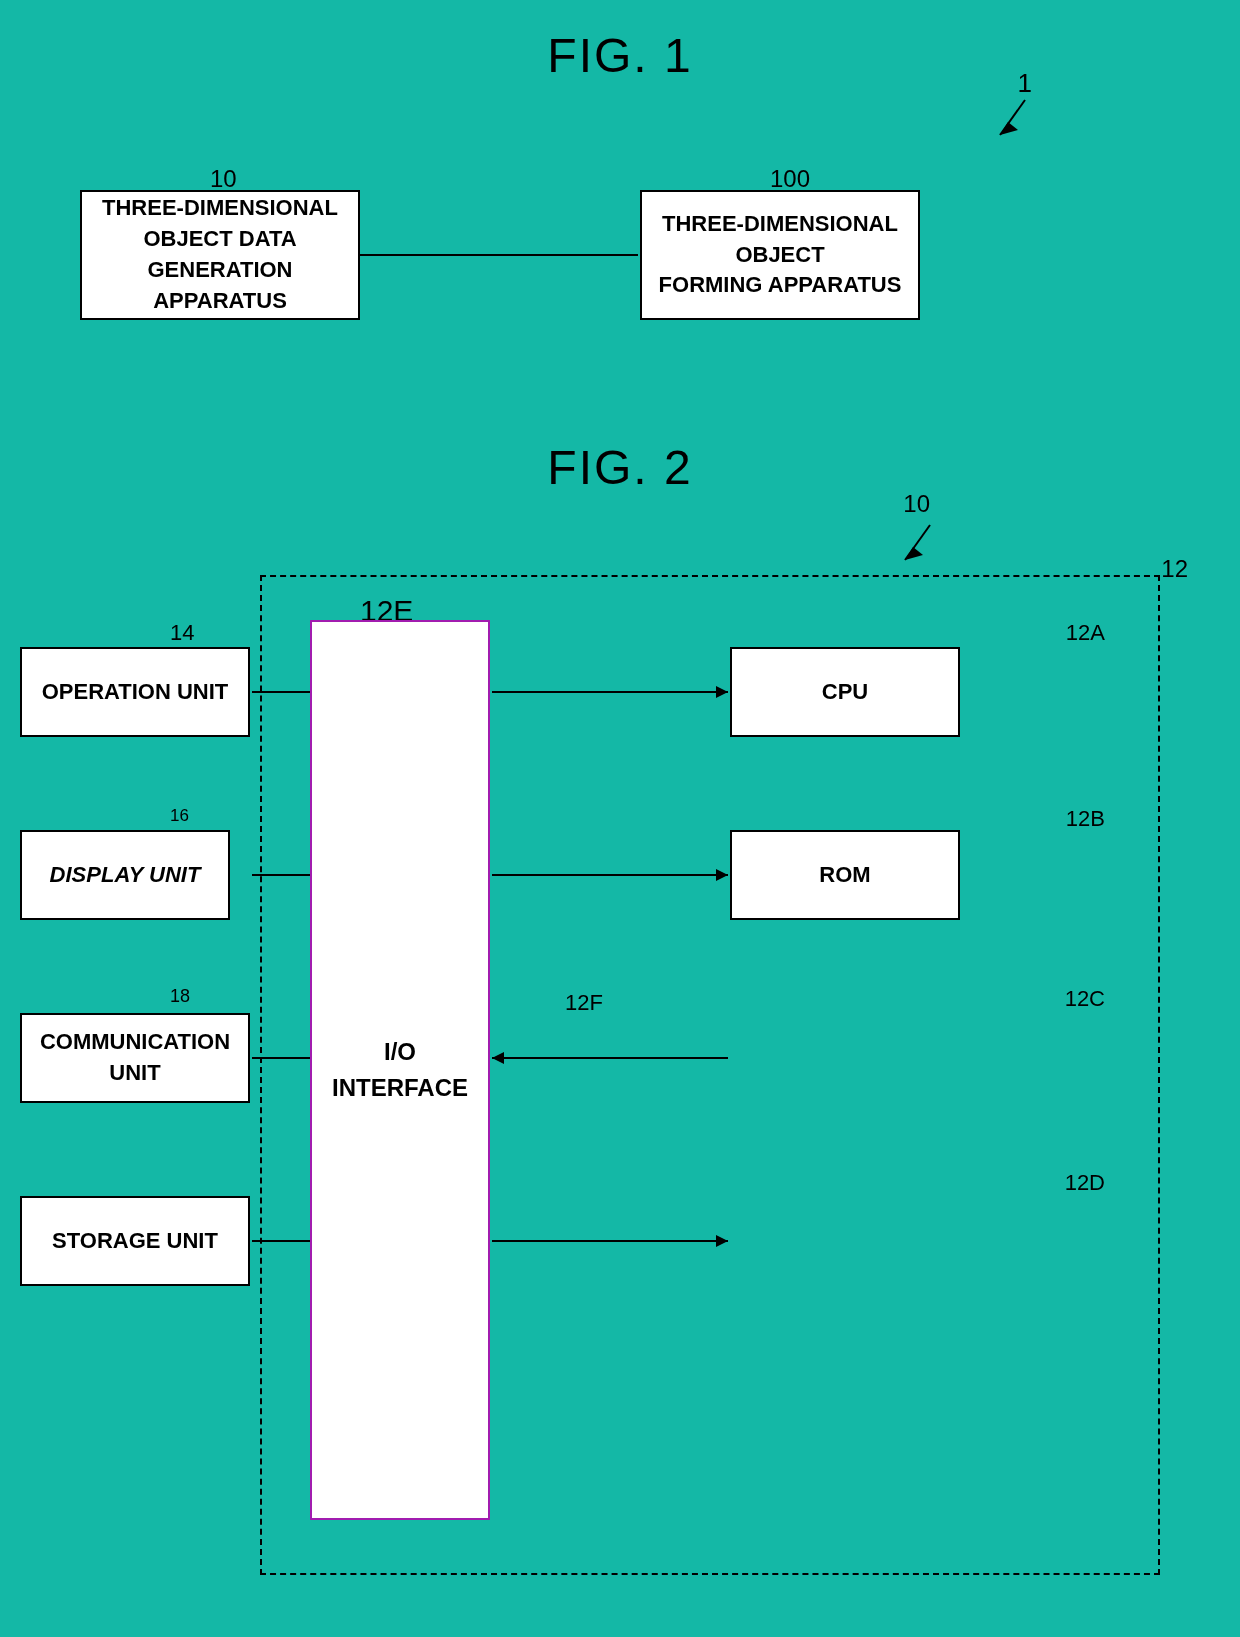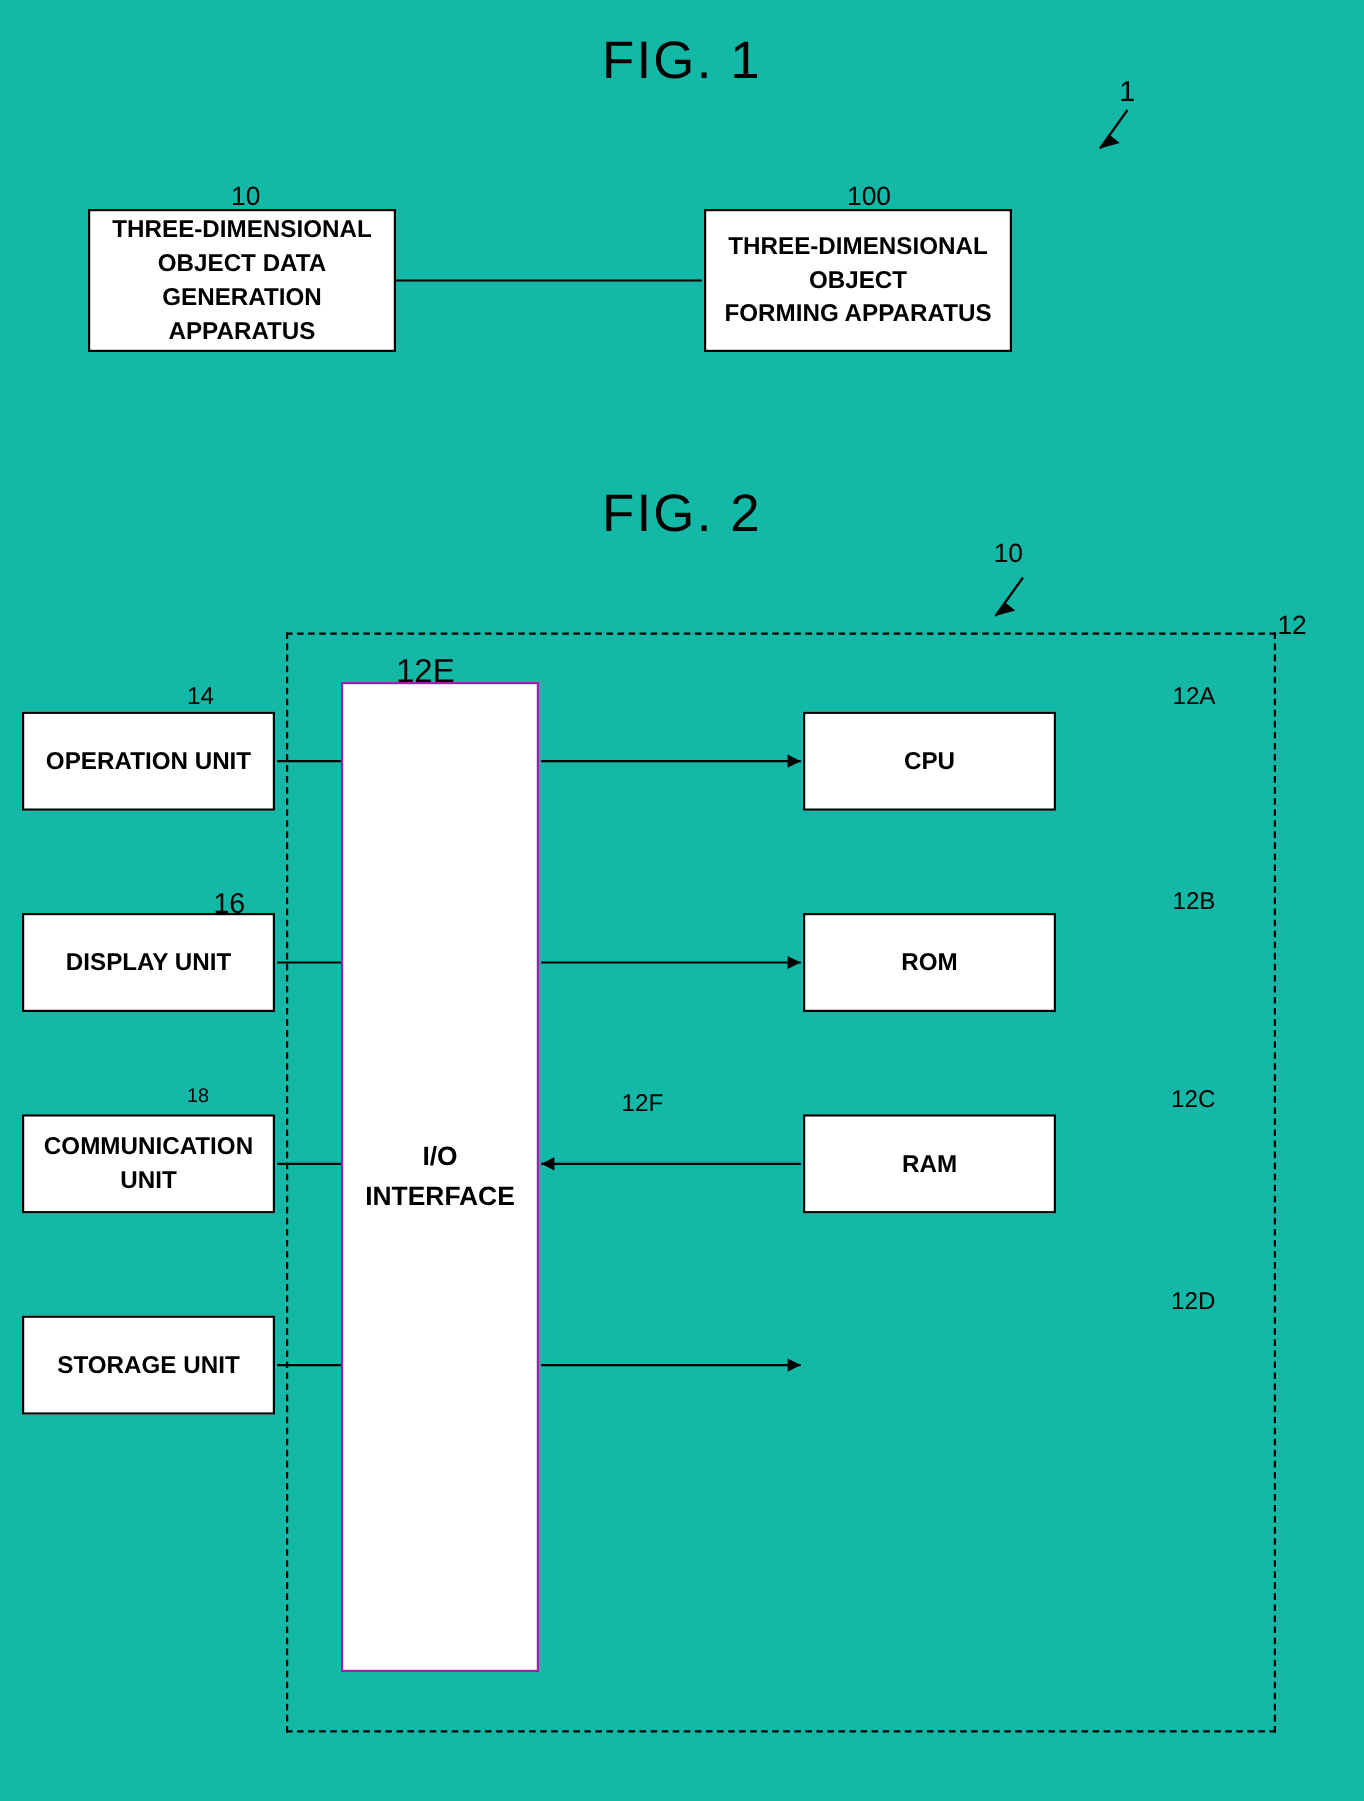--- a/index.html
+++ b/index.html
@@ -163,29 +163,29 @@
     .ref-14 {
       position: absolute;
       top: 620px;
       left: 170px;
       font-size: 22px;
     }
 
     .box-display {
       top: 830px;
       left: 20px;
-      width: 230px;
-      height: 90px;
+      width: 210px;
+      height: 90px;
+      font-style: italic;
     }
     .ref-16 {
       position: absolute;
       top: 806px;
       left: 170px;
-      font-size: 26px;
-      margin-left: 24px;
+      font-size: 17px;
     }
 
     .box-communication {
       top: 1013px;
       left: 20px;
       width: 230px;
       height: 90px;
     }
     .ref-18 {
       position: absolute;
@@ -358,17 +358,14 @@
   <div class="box box-storage">
     <span>STORAGE UNIT</span>
   </div>
 
   <div class="box box-cpu">
     <span>CPU</span>
   </div>
   <div class="box box-rom">
     <span>ROM</span>
   </div>
-  <div class="box box-ram">
-    <span>RAM</span>
-  </div>
 
 </div>
 
 </body></html>

